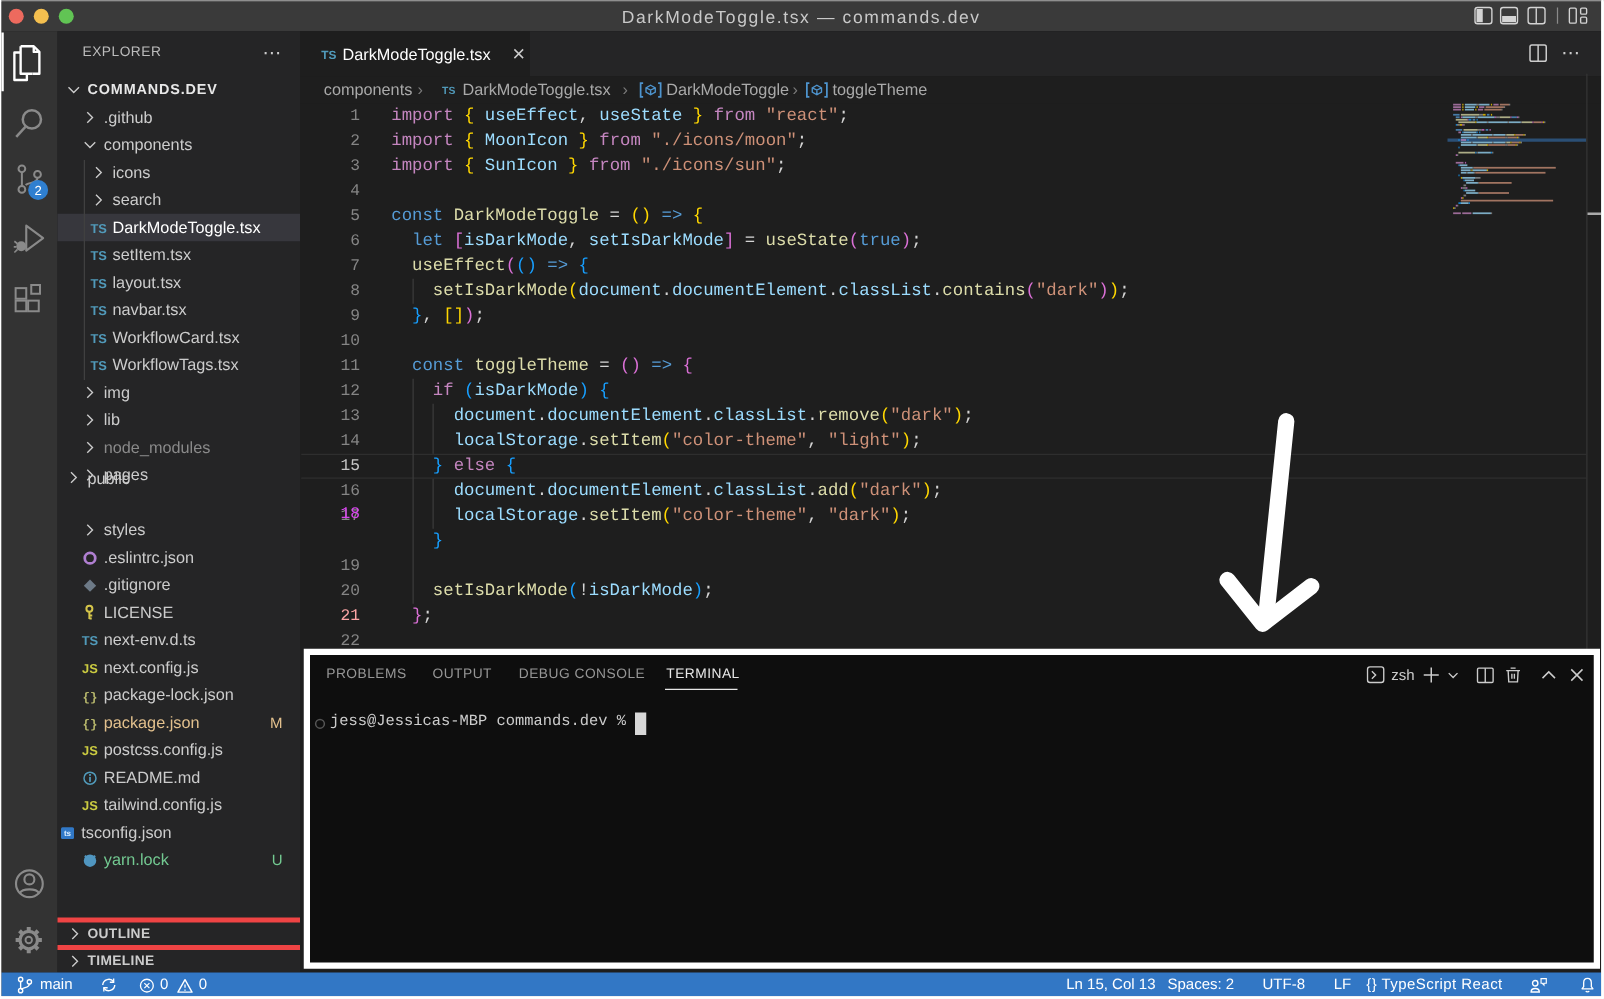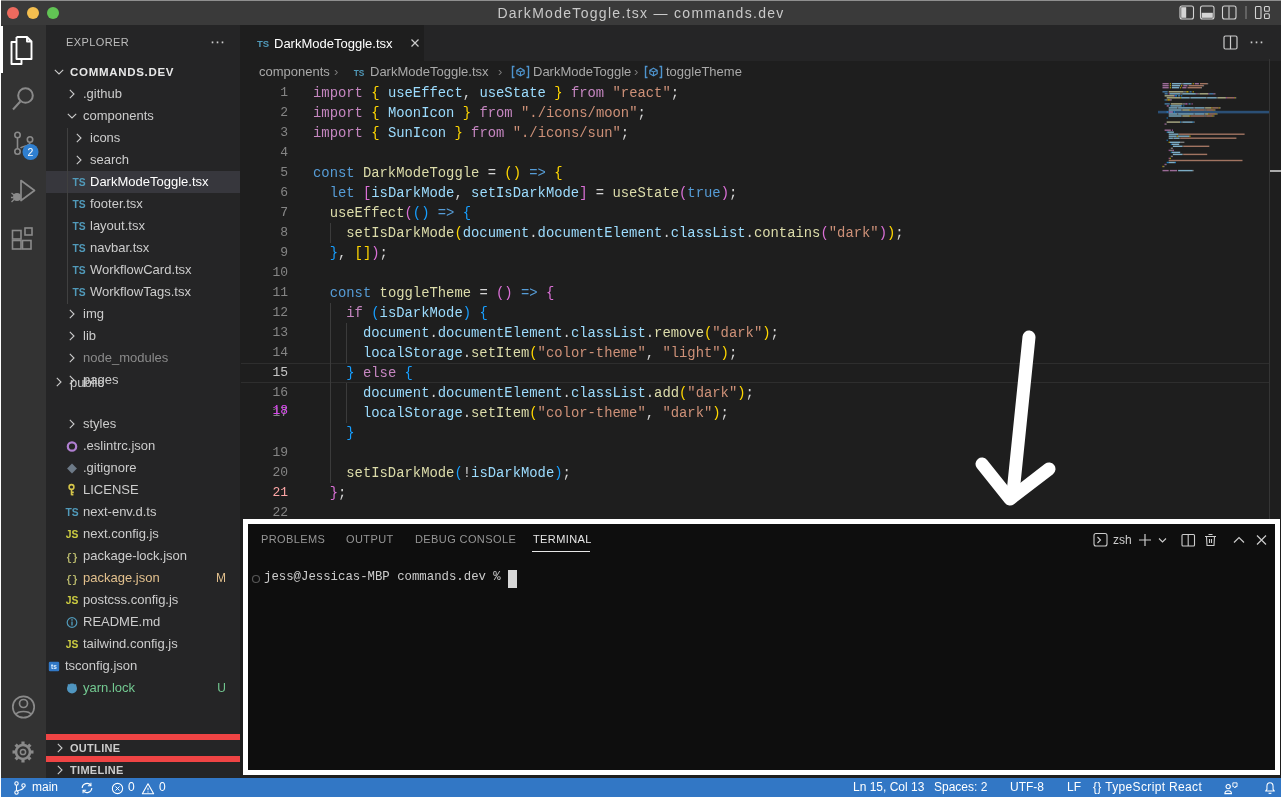--- a/index.html
+++ b/index.html
@@ -9,21 +9,21 @@
 #title { position:absolute; left:0; top:0; width:1280px; height:24px; line-height:25px; text-align:center; color:#c9c9c9; font-size:14px; letter-spacing:1.3px; }
 #actbar { position:absolute; left:0; top:24px; width:45px; height:753px; background:#333333; }
 #sidebar { position:absolute; left:45px; top:24px; width:194px; height:753px; background:#252526; }
 #expl { position:absolute; left:20px; top:11px; font-size:11px; letter-spacing:0.4px; color:#bcbcbc; }
 #dots { position:absolute; left:164px; top:8px; font-size:15px; color:#cccccc; letter-spacing:1px; }
 .trow { position:absolute; left:0; width:194px; height:22px; display:flex; align-items:center; gap:3px; font-size:13px; }
 .trow.sel { background:#37373d; }
 .tl { white-space:pre; }
 .badge { position:absolute; right:14px; font-size:12px; }
 #treewrap { position:absolute; left:45px; top:0; width:194px; height:777px; }
-.shead { position:absolute; left:0; width:194px; height:22px; border-top:6px solid #ef4444; display:flex; align-items:center; gap:2px; padding-left:6px; font-size:11px; font-weight:bold; color:#cccccc; letter-spacing:.3px; }
+.shead { position:absolute; left:0; width:194px; height:22px; border-top:4px solid #ef4444; display:flex; align-items:center; gap:2px; padding-left:6px; font-size:11px; font-weight:bold; color:#cccccc; letter-spacing:.3px; }
 #editor { position:absolute; left:239px; top:24px; width:1041px; height:753px; background:#1e1e1e; }
 #tabstrip { position:absolute; left:0; top:0; width:1041px; height:36px; background:#252526; }
 #tab1 { position:absolute; left:0; top:0; width:184px; height:36px; background:#1e1e1e; display:flex; align-items:center; }
 #crumbs { position:absolute; left:0; top:36px; width:1041px; height:22px; background:#1e1e1e; color:#a9a9a9; font-size:13px; line-height:22px; }
 .cl { position:absolute; left:312px; height:20px; line-height:20px; font-family:"Liberation Mono",monospace; font-size:13.86px; white-space:pre; }
 .ln { position:absolute; left:240px; width:47px; height:20px; line-height:20px; font-family:"Liberation Mono",monospace; font-size:13px; color:#858585; text-align:right; }
 #panelframe { position:absolute; left:242px; top:518px; width:1037px; height:256px; background:#ffffff; }
 #panel { position:absolute; left:5px; top:5px; width:1027px; height:246px; background:#0e0e0e; }
 .ptab { position:absolute; top:9px; font-size:11px; letter-spacing:.4px; color:#969696; }
 #term { position:absolute; left:16px; top:46px; font-family:"Liberation Mono",monospace; font-size:12.33px; color:#cccccc; white-space:pre; }
@@ -149,21 +149,21 @@
 <div class="trow sel" style="top:169.5px;padding-left:25px">
         <svg width="16" height="16" viewBox="0 0 16 16" style="flex:0 0 16px">
           <text x="8" y="12" font-family="Liberation Sans" font-size="10.3" font-weight="bold" fill="#519aba" text-anchor="middle">TS</text>
         </svg>
         <span class="tl" style="color:#ffffff">DarkModeToggle.tsx</span>
       </div>
 <div class="trow" style="top:191.5px;padding-left:25px">
         <svg width="16" height="16" viewBox="0 0 16 16" style="flex:0 0 16px">
           <text x="8" y="12" font-family="Liberation Sans" font-size="10.3" font-weight="bold" fill="#519aba" text-anchor="middle">TS</text>
         </svg>
-        <span class="tl" style="color:#cccccc">footer.tsx</span>
+        <span class="tl" style="color:#cccccc">setItem.tsx</span>
       </div>
 <div class="trow" style="top:213.5px;padding-left:25px">
         <svg width="16" height="16" viewBox="0 0 16 16" style="flex:0 0 16px">
           <text x="8" y="12" font-family="Liberation Sans" font-size="10.3" font-weight="bold" fill="#519aba" text-anchor="middle">TS</text>
         </svg>
         <span class="tl" style="color:#cccccc">layout.tsx</span>
       </div>
 <div class="trow" style="top:235.5px;padding-left:25px">
         <svg width="16" height="16" viewBox="0 0 16 16" style="flex:0 0 16px">
           <text x="8" y="12" font-family="Liberation Sans" font-size="10.3" font-weight="bold" fill="#519aba" text-anchor="middle">TS</text>

